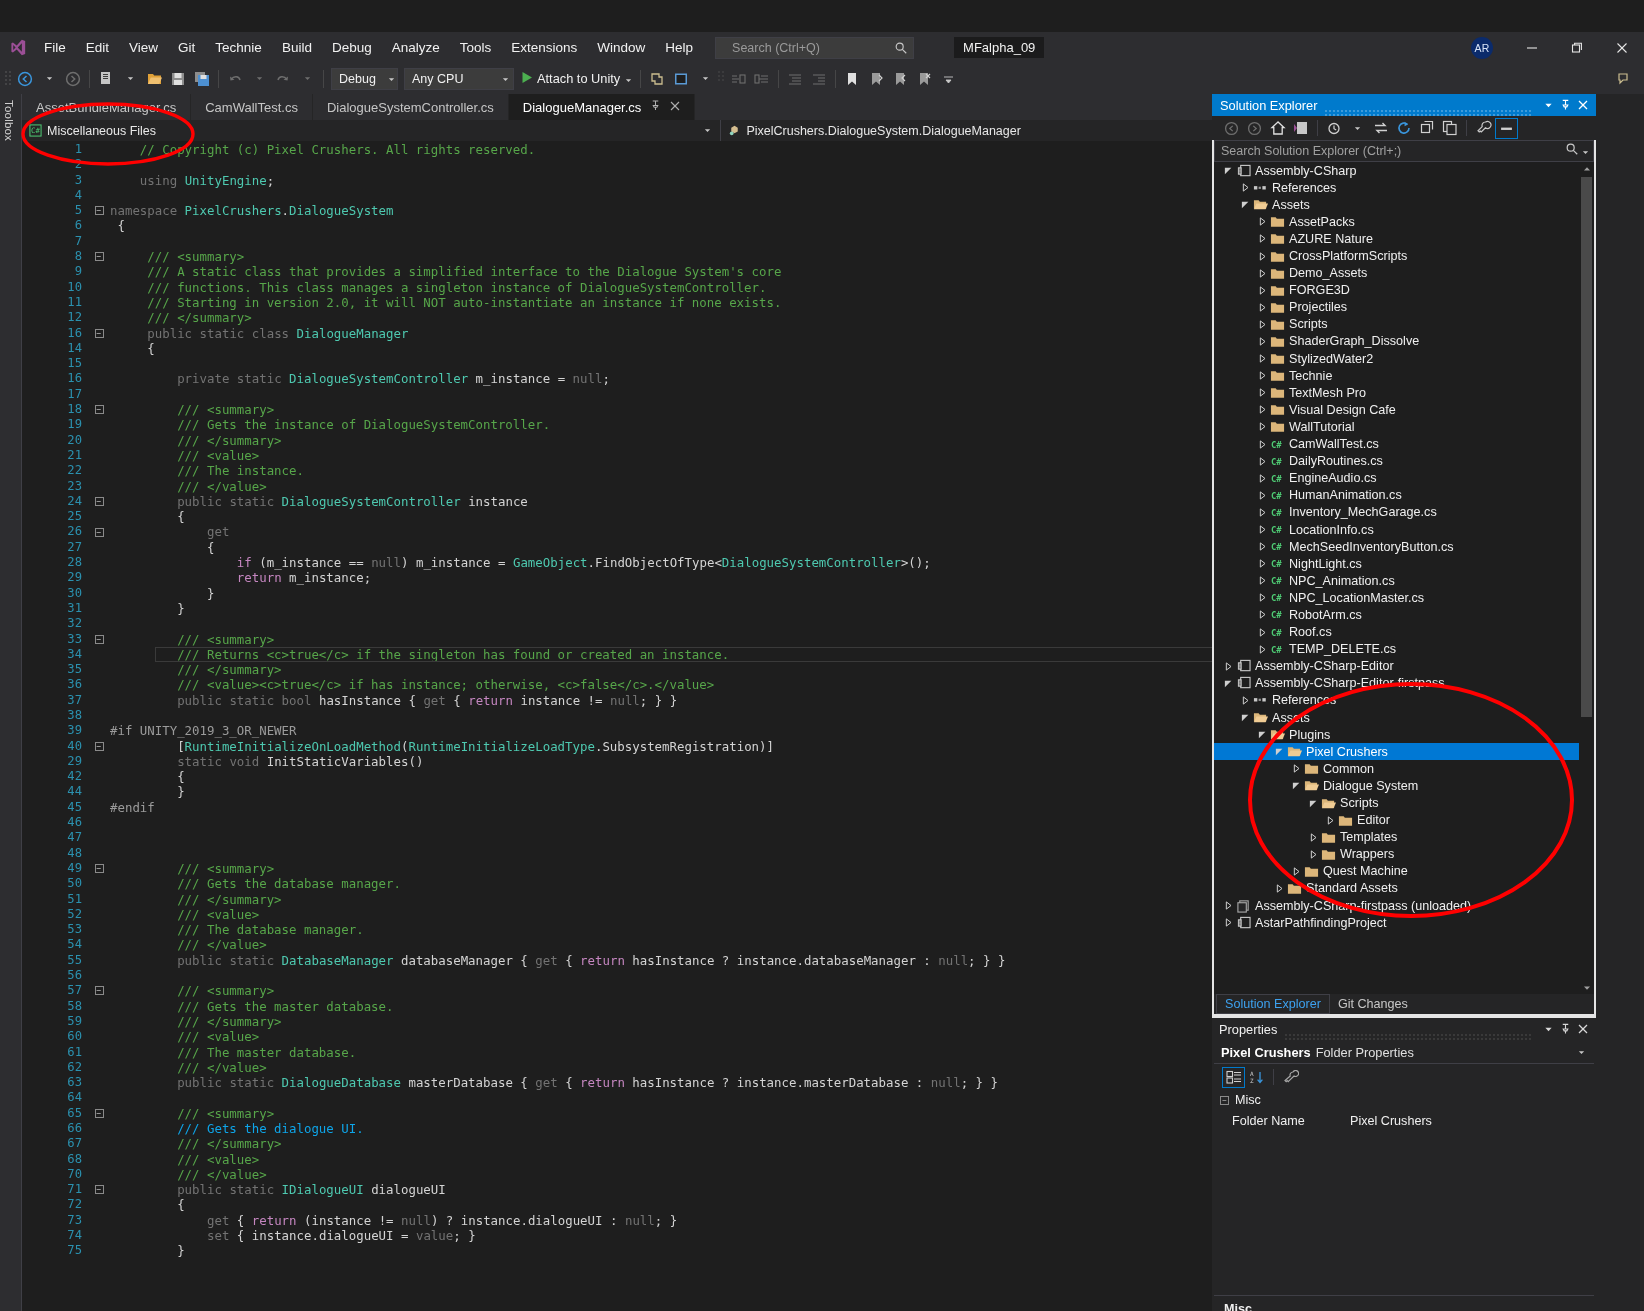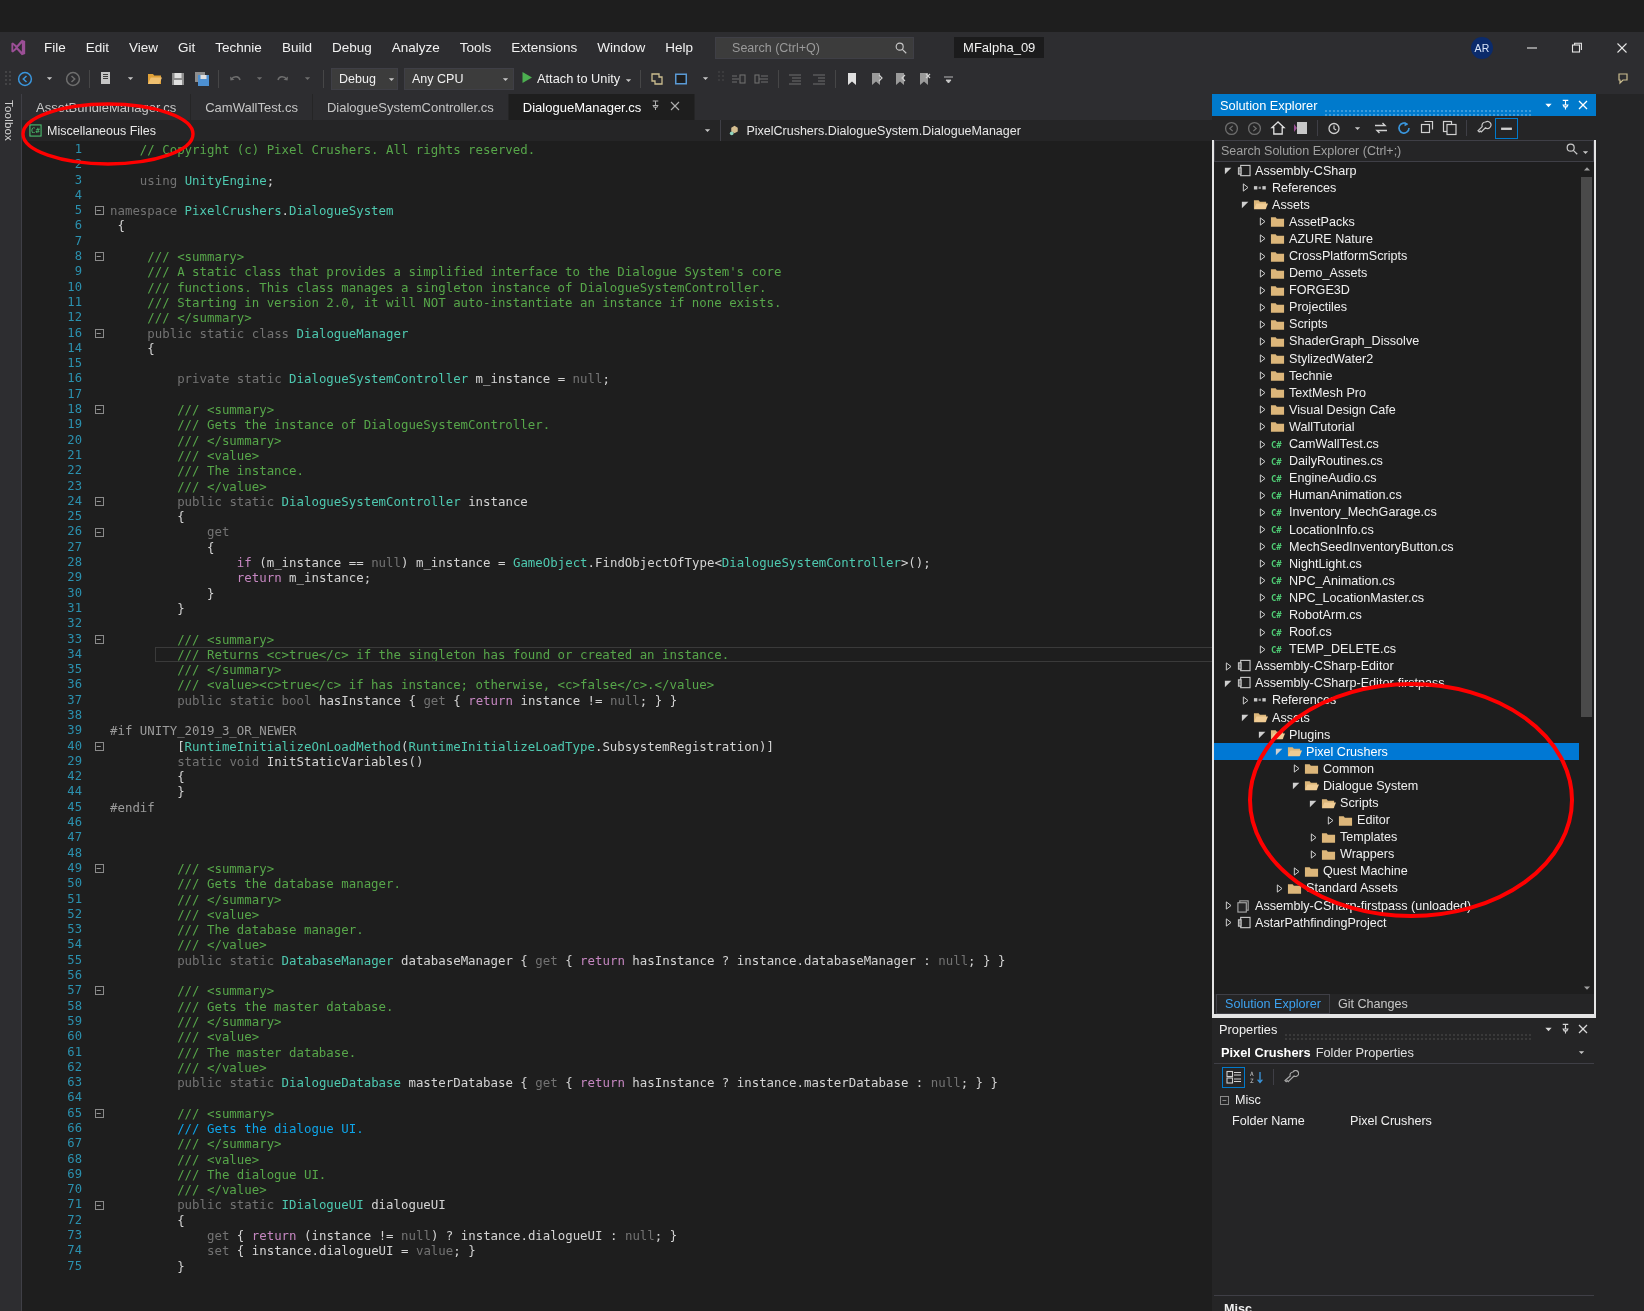--- a/index.html
+++ b/index.html
@@ -688,21 +688,20 @@
             <div class="cline"><span class="ln">59</span><span class="glyph"></span><span class="ctext" style="color: rgb(87, 166, 74);">         /// &lt;/summary&gt;</span></div>
             <div class="cline"><span class="ln">60</span><span class="glyph"></span><span class="ctext" style="color: rgb(87, 166, 74);">         /// &lt;value&gt;</span></div>
             <div class="cline"><span class="ln">61</span><span class="glyph"></span><span class="ctext" style="color: rgb(87, 166, 74);">         /// The master database.</span></div>
             <div class="cline"><span class="ln">62</span><span class="glyph"></span><span class="ctext" style="color: rgb(87, 166, 74);">         /// &lt;/value&gt;</span></div>
             <div class="cline"><span class="ln">63</span><span class="glyph"></span><span class="ctext"><span class="ident">         </span><span class="kw">public</span><span class="ident"> </span><span class="kw">static</span><span class="ident"> </span><span class="typ">DialogueDatabase</span><span class="ident"> </span><span class="ident">masterDatabase</span><span class="ident"> </span><span class="ident">{</span><span class="ident"> </span><span class="kw">get</span><span class="ident"> </span><span class="ident">{</span><span class="ident"> </span><span class="kw2">return</span><span class="ident"> </span><span class="ident">hasInstance</span><span class="ident"> </span><span class="ident">?</span><span class="ident"> </span><span class="ident">instance</span><span class="ident">.</span><span class="ident">masterDatabase</span><span class="ident"> </span><span class="ident">:</span><span class="ident"> </span><span class="kw">null</span><span class="ident">;</span><span class="ident"> </span><span class="ident">}</span><span class="ident"> </span><span class="ident">}</span></span></div>
             <div class="cline"><span class="ln">64</span><span class="glyph"></span><span class="ctext"></span></div>
             <div class="cline"><span class="ln">65</span><span class="glyph"><span class="fold">−</span></span><span class="ctext" style="color: rgb(87, 166, 74);">         /// &lt;summary&gt;</span></div>
             <div class="cline"><span class="ln">66</span><span class="glyph"></span><span class="ctext" style="color: #0ea5e9;">         /// Gets the dialogue UI.</span></div>
             <div class="cline"><span class="ln">67</span><span class="glyph"></span><span class="ctext" style="color: rgb(87, 166, 74);">         /// &lt;/summary&gt;</span></div>
             <div class="cline"><span class="ln">68</span><span class="glyph"></span><span class="ctext" style="color: rgb(87, 166, 74);">         /// &lt;value&gt;</span></div>
-            <div class="cline"><span class="ln">69</span><span class="glyph"></span><span class="ctext" style="color: rgb(87, 166, 74);">         /// The dialogue UI.</span></div>
             <div class="cline"><span class="ln">70</span><span class="glyph"></span><span class="ctext" style="color: rgb(87, 166, 74);">         /// &lt;/value&gt;</span></div>
             <div class="cline"><span class="ln">71</span><span class="glyph"><span class="fold">−</span></span><span class="ctext"><span class="ident">         </span><span class="kw">public</span><span class="ident"> </span><span class="kw">static</span><span class="ident"> </span><span class="typ">IDialogueUI</span><span class="ident"> </span><span class="ident">dialogueUI</span></span></div>
             <div class="cline"><span class="ln">72</span><span class="glyph"></span><span class="ctext">         {</span></div>
             <div class="cline"><span class="ln">73</span><span class="glyph"></span><span class="ctext"><span class="ident">             </span><span class="kw">get</span><span class="ident"> </span><span class="ident">{</span><span class="ident"> </span><span class="kw2">return</span><span class="ident"> </span><span class="ident">(</span><span class="ident">instance</span><span class="ident"> </span><span class="ident">!=</span><span class="ident"> </span><span class="kw">null</span><span class="ident">)</span><span class="ident"> </span><span class="ident">?</span><span class="ident"> </span><span class="ident">instance</span><span class="ident">.</span><span class="ident">dialogueUI</span><span class="ident"> </span><span class="ident">:</span><span class="ident"> </span><span class="kw">null</span><span class="ident">;</span><span class="ident"> </span><span class="ident">}</span></span></div>
             <div class="cline"><span class="ln">74</span><span class="glyph"></span><span class="ctext"><span class="ident">             </span><span class="kw">set</span><span class="ident"> </span><span class="ident">{</span><span class="ident"> </span><span class="ident">instance</span><span class="ident">.</span><span class="ident">dialogueUI</span><span class="ident"> </span><span class="ident">=</span><span class="ident"> </span><span class="kw">value</span><span class="ident">;</span><span class="ident"> </span><span class="ident">}</span></span></div>
             <div class="cline"><span class="ln">75</span><span class="glyph"></span><span class="ctext">         }</span></div>
           </div>
         <div class="code-scroll-track">
           <div class="code-scroll-thumb"></div>
         </div>

